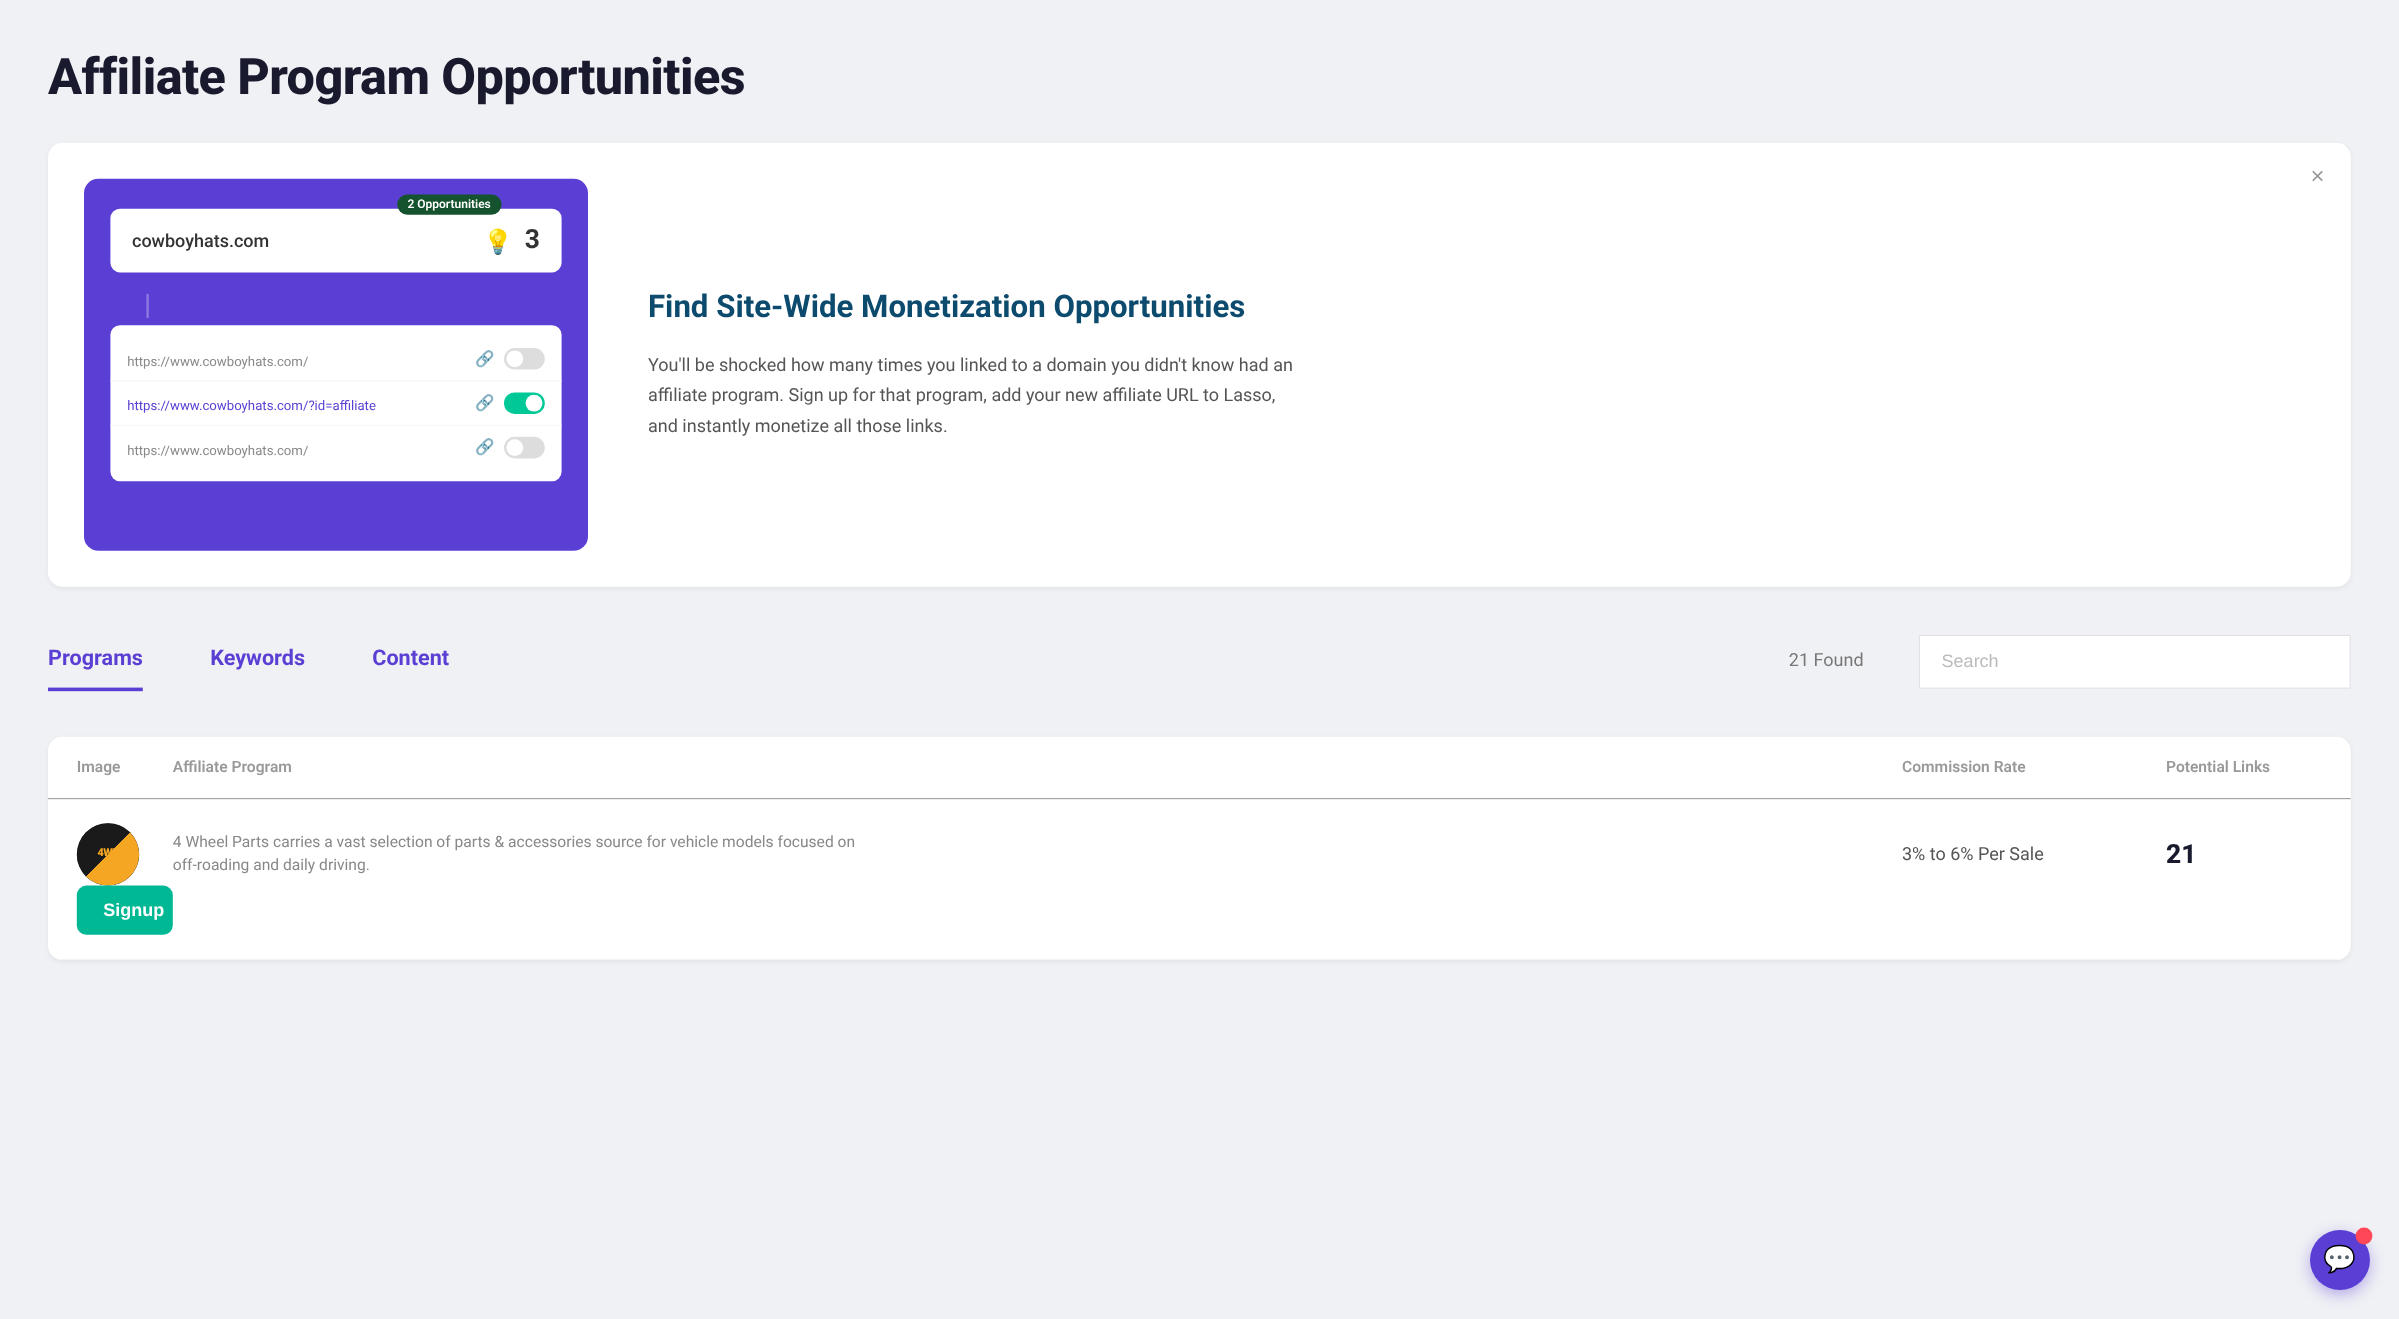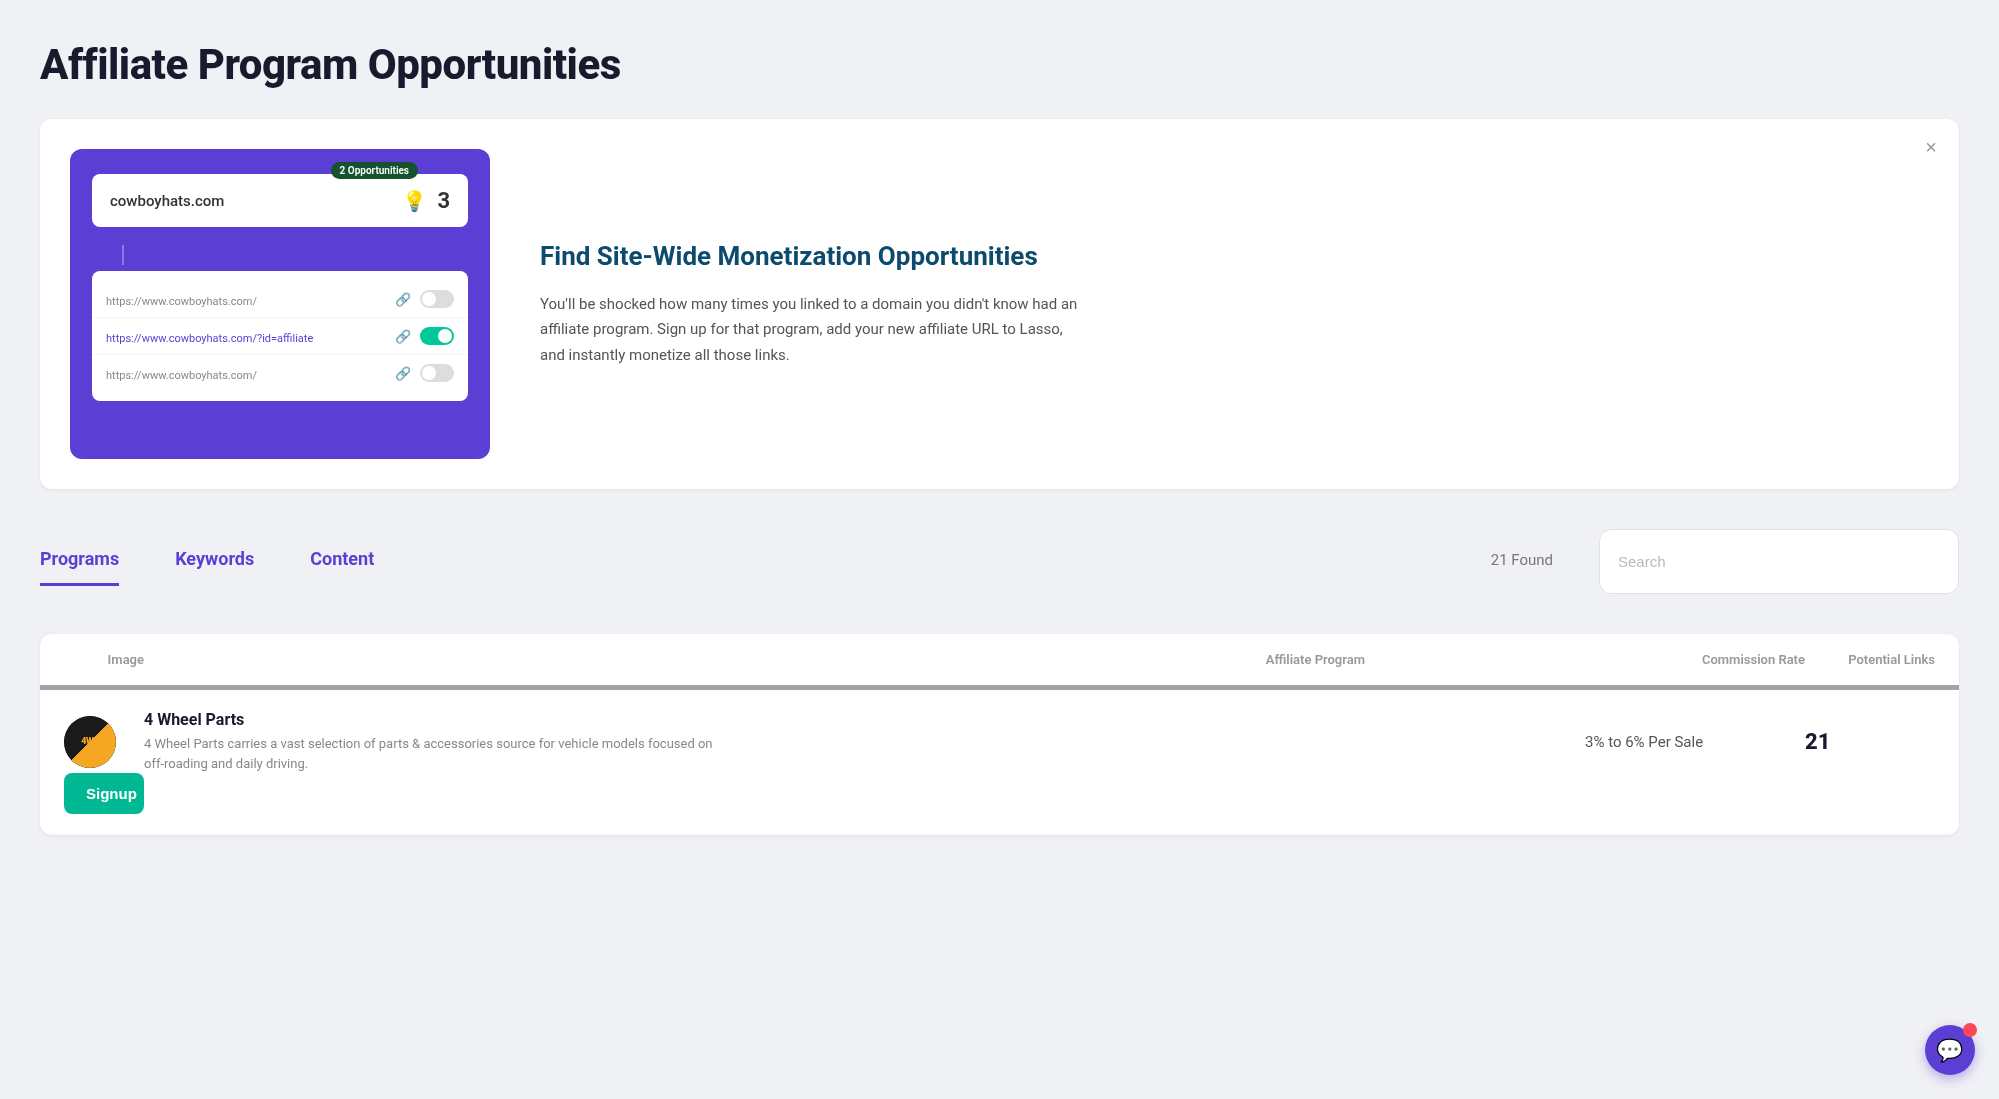--- a/index.html
+++ b/index.html
@@ -216,45 +216,44 @@
       padding-bottom: 14px;
     }
 
     .search-box {
       width: 360px;
       padding-bottom: 10px;
     }
 
     .search-input {
       width: 100%;
-      padding: 23px 18px;
+      padding: 13px 18px;
       border: 1.5px solid #e0e0e8;
-      border-radius: 12px;
+      border-radius: 0;
       font-size: 15px;
       color: #333;
       outline: none;
       background: #fff;
     }
     .search-input::placeholder { color: #bbb; }
 
     
     .table-card {
       background: #fff;
       border-radius: 12px;
       overflow: hidden;
       box-shadow: 0 1px 4px rgba(0,0,0,0.06);
     }
 
     .table-header {
       display: grid;
       grid-template-columns: 80px 1fr 220px 220px 130px;
       padding: 18px 24px;
-      border-bottom: 5px solid #a3a3a3;
-      align-items: center;
-      text-align: right;
+      border-bottom: 1px solid #a3a3a3;
+      align-items: center;
     }
 
     .th {
       font-size: 13px;
       font-weight: 600;
       color: #999;
       text-transform: none;
       letter-spacing: 0;
     }
 
@@ -429,21 +428,20 @@
     <div class="th">Potential Links</div>
   </div>
 
   <div class="table-row">
     <div class="prog-logo">
       <div class="logo-placeholder">
         <span style="font-size:9px; font-weight:900; color:#f5a623; letter-spacing:-0.5px;">4WP</span>
       </div>
     </div>
     <div class="prog-info">
-      <h3>4 Wheel Parts</h3>
       <p>4 Wheel Parts carries a vast selection of parts &amp; accessories source for vehicle models focused on off-roading and daily driving.</p>
     </div>
     <div></div>
     <div class="commission">3% to 6% Per Sale</div>
     <div class="potential-links">21</div>
     <button class="signup-btn">Signup</button>
   </div>
 </div>
 
 <div class="chat-bubble">

